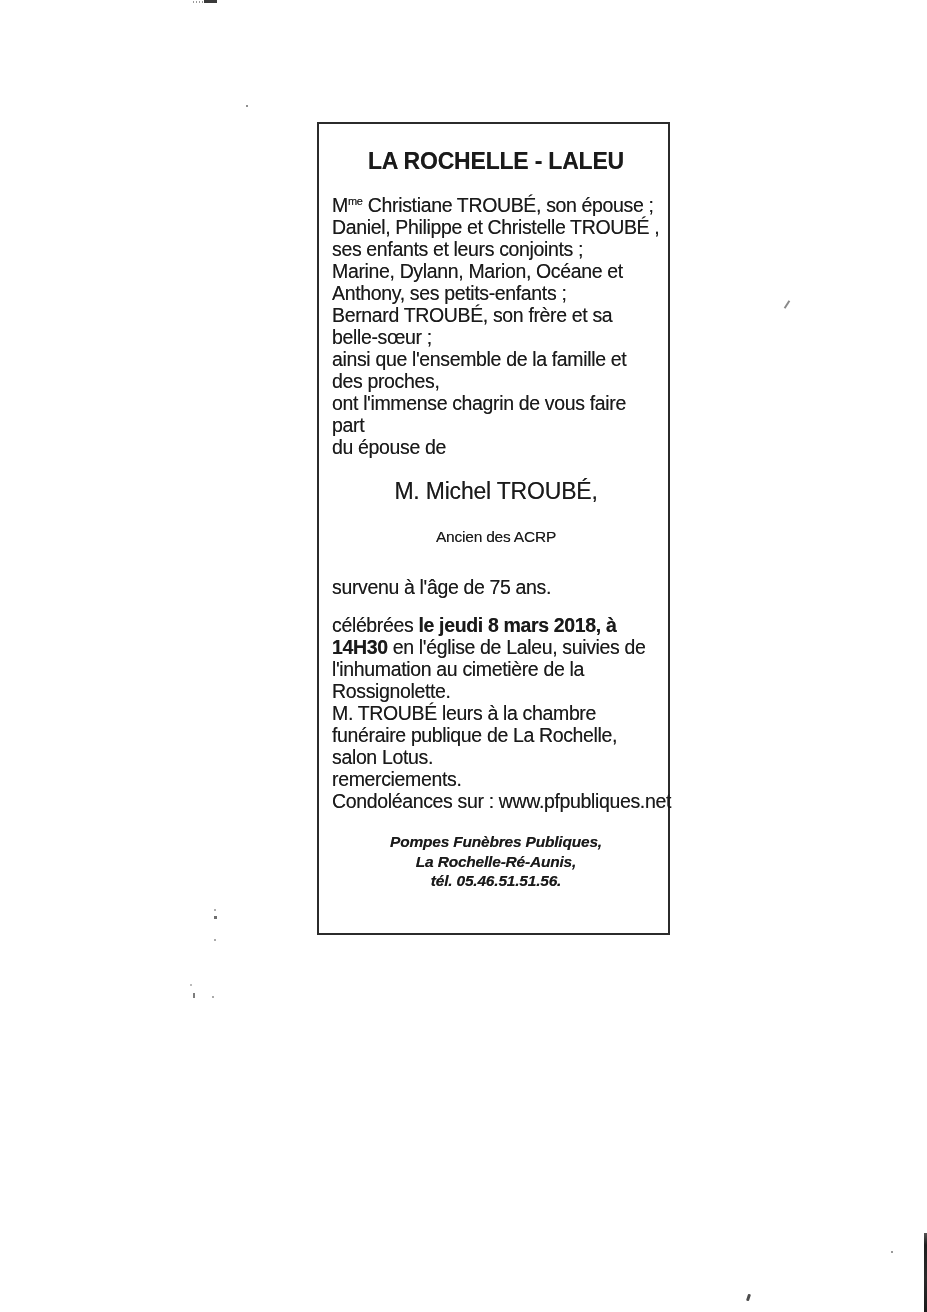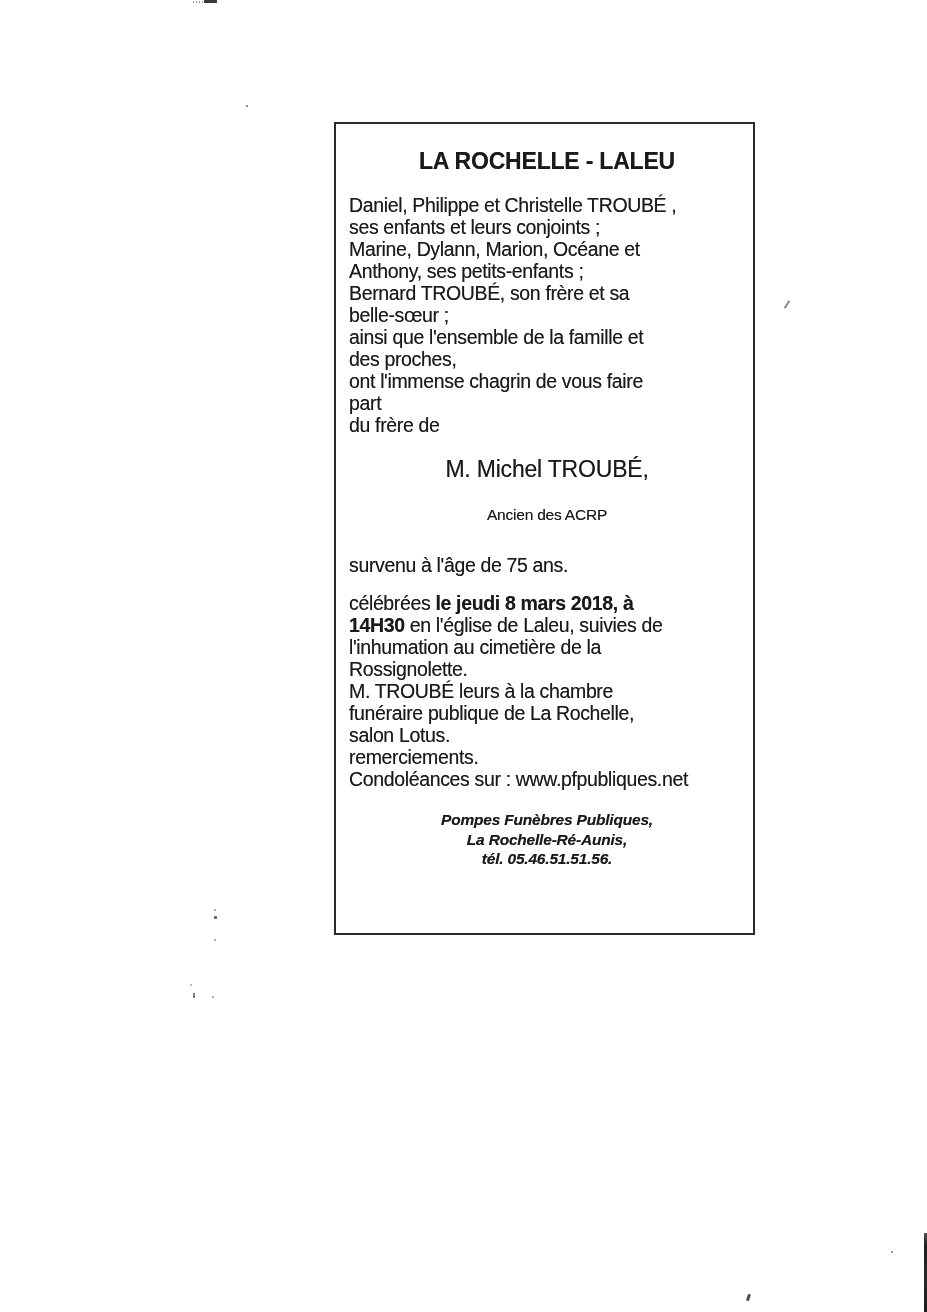--- a/index.html
+++ b/index.html
@@ -11,23 +11,23 @@
     position: relative;
     width: 927px;
     height: 1312px;
     background: #ffffff;
     overflow: hidden;
     font-family: "Liberation Sans", sans-serif;
     color: #1a1a1a;
   }
   .notice-box {
     position: absolute;
-    left: 334px;
+    left: 317px;
     top: 122px;
-    width: 421px;
+    width: 353px;
     height: 813px;
     box-sizing: border-box;
     border: 2px solid #2b2b2b;
     background: #ffffff;
     padding: 24px 8px 6px 13px;
     text-shadow: 0 0 0.4px rgba(10,10,10,0.55);
   }
   .notice-title {
     font-size: 23px;
     font-weight: 700;
@@ -114,31 +114,32 @@
   <span class="artifact a-sp6"></span>
   <span class="artifact a-comma"></span>
   <span class="artifact a-dot-2"></span>
   <span class="artifact a-edge-streak"></span>
 
   <div class="notice-box">
 
     <div class="notice-title">LA ROCHELLE - LALEU</div>
 
     <div class="intro">
+      <div class="line"><span>M</span><sup class="msup">me</sup><span> Christiane TROUBÉ, son épouse ;</span></div>
       <div class="line">Daniel, Philippe et Christelle TROUBÉ ,</div>
       <div class="line">ses enfants et leurs conjoints ;</div>
       <div class="line">Marine, Dylann, Marion, Océane et</div>
       <div class="line">Anthony, ses petits-enfants ;</div>
       <div class="line">Bernard TROUBÉ, son frère et sa</div>
       <div class="line">belle-sœur ;</div>
       <div class="line">ainsi que l'ensemble de la famille et</div>
       <div class="line">des proches,</div>
       <div class="line">ont l'immense chagrin de vous faire</div>
       <div class="line">part</div>
-      <div class="line">du frère de</div>
+      <div class="line">du épouse de</div>
     </div>
 
     <div class="deceased-name">M. Michel TROUBÉ,</div>
     <div class="deceased-subtitle">Ancien des ACRP</div>
 
     <div class="line age-line">survenu à l'âge de 75 ans.</div>
 
     <div class="details">
       <div class="line"><span>célébrées </span><b>le jeudi 8 mars 2018, à</b></div>
       <div class="line"><b>14H30</b><span> en l'église de Laleu, suivies de</span></div>

